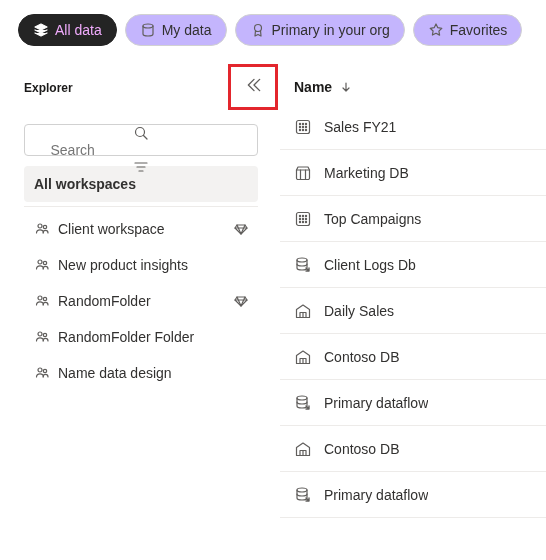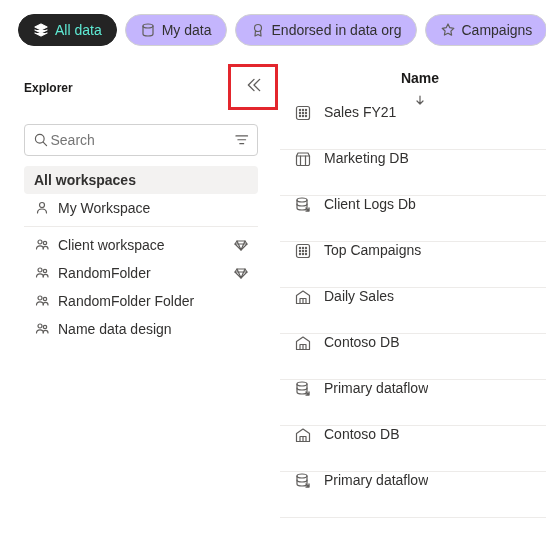--- a/index.html
+++ b/index.html
@@ -27,21 +27,21 @@
     padding: 0 14px;
     border: 1px solid #d1d1d1;
     border-radius: 16px;
     background: #c4b5fd;
     cursor: pointer;
     white-space: nowrap;
   }
   .pill.active {
     background: #242424;
     border-color: #242424;
-    color: #5eead4;
+    color: #f0abfc;
   }
   .pill .ic { width: 16px; height: 16px; display:flex; align-items:center; justify-content:center; }
   .pill .ic svg { width:16px; height:16px; }
   .pill.active svg { stroke:#fff; fill:#fff; }
   .body {
     display: flex;
     height: calc(100% - 56px);
   }
   .left {
     width: 280px;
@@ -80,36 +80,37 @@
   }
   .search-wrap {
     margin-top: 22px;
     margin-right: 22px;
     display: flex;
     align-items: center;
     height: 32px;
     border: 1px solid #d1d1d1;
     border-radius: 4px;
     padding: 0 8px;
+    flex-direction: column;
   }
   .search-wrap input {
     flex: 1;
     border: none;
     outline: none;
     font-size: 14px;
     color: #605e5c;
     background: transparent;
   }
   .search-wrap .s-icon, .search-wrap .f-icon { width:16px; height:16px; display:flex; align-items:center; justify-content:center; }
   .ws-list { margin-top: 10px; margin-right: 22px; }
   .ws-item {
     display: flex;
     align-items: center;
     gap: 8px;
-    height: 28px;
+    height: 36px;
     padding: 0 10px;
     border-radius: 4px;
     cursor: pointer;
   }
   .ws-item.header {
     background: #f3f2f1;
     font-weight: 600;
   }
   .ws-sep { border-top:1px solid #edebe9; margin: 4px 0; }
   .ws-item .ws-icon { width:16px; height:16px; display:flex; align-items:center; justify-content:center; flex-shrink:0; }
@@ -121,26 +122,26 @@
     min-width: 0;
   }
   .col-header {
     display: flex;
     align-items: center;
     gap: 8px;
     height: 34px;
     padding-left: 14px;
     font-weight: 600;
     color:#1b1a19;
-    flex-direction:column;
   }
   .arrow-down { width:12px; height:12px; display:flex; align-items:center; justify-content:center; }
   .data-list { }
   .data-row {
     display: flex;
+    align-items: center;
     gap: 12px;
     height: 46px;
     padding-left: 14px;
     border-bottom: 1px solid #edebe9;
     cursor: pointer;
   }
   .data-row .d-icon { width:18px; height:18px; display:flex; align-items:center; justify-content:center; flex-shrink:0; }
   .data-row .d-label { white-space:nowrap; overflow:hidden; text-overflow:ellipsis; }
   svg { stroke:#605e5c; fill:none; stroke-width:1.2; stroke-linecap:round; stroke-linejoin:round; }
 </style>
@@ -166,29 +167,29 @@
     </span>
     <span>My data</span>
   </div>
   <div class="pill">
     <span class="ic">
       <svg viewBox="0 0 16 16">
           <circle cx="8" cy="6" r="3.5"></circle>
           <path d="M5.5 8.5 5 14l3-1.5L11 14l-.5-5.5"></path>
         </svg>
     </span>
-    <span>Endorsed in data org</span>
+    <span>Primary in your org</span>
   </div>
   <div class="pill">
     <span class="ic">
       <svg viewBox="0 0 16 16">
           <path d="M8 2l1.8 3.7 4 .6-2.9 2.8.7 4L8 11.2 4.4 13l.7-4L2.2 6.3l4-.6z"></path>
         </svg>
     </span>
-    <span>Campaigns</span>
+    <span>Favorites</span>
   </div>
 </div>
 
 <div class="body">
 
   <div class="left">
     <div class="explorer-header">
       <div class="explorer-title">Explorer</div>
       <div class="collapse-btn">
         <span>
@@ -213,45 +214,46 @@
             <path d="M2 4h12M4 8h8M6 12h4"></path>
           </svg>
       </span>
     </div>
 
     <div class="ws-list">
       <div class="ws-item header">
         <span class="ws-label">All workspaces</span>
       </div>
       <div id="ws-items">
-          <div class="ws-item">
-            <span class="ws-icon">
-              <svg viewBox="0 0 16 16">
-                <circle cx="8" cy="5" r="2.5"></circle>
-                <path d="M3.5 13c0-2.5 2-4 4.5-4s4.5 1.5 4.5 4"></path>
-              </svg>
-            </span>
-            <span class="ws-label">My Workspace</span>
-          </div>
           <div class="ws-sep"></div>
           <div class="ws-item">
             <span class="ws-icon">
               <svg viewBox="0 0 16 16">
                 <circle cx="6" cy="5" r="2"></circle>
                 <circle cx="11" cy="6" r="1.7"></circle>
                 <path d="M2.5 12c0-2 1.6-3.2 3.5-3.2s3.5 1.2 3.5 3.2M9 12c0-1.6 1.2-2.6 2.5-2.6s2.5 1 2.5 2.6"></path>
               </svg>
             </span>
             <span class="ws-label">Client workspace</span>
             <span class="ws-endorse">
               <svg viewBox="0 0 14 14">
                 <path d="M3 3h8l2 3-6 6-6-6z"></path>
                 <path d="M3 3l4 9M11 3 7 12M1 6h12"></path>
               </svg>
             </span>
+          </div>
+          <div class="ws-item">
+            <span class="ws-icon">
+              <svg viewBox="0 0 16 16">
+                <circle cx="6" cy="5" r="2"></circle>
+                <circle cx="11" cy="6" r="1.7"></circle>
+                <path d="M2.5 12c0-2 1.6-3.2 3.5-3.2s3.5 1.2 3.5 3.2M9 12c0-1.6 1.2-2.6 2.5-2.6s2.5 1 2.5 2.6"></path>
+              </svg>
+            </span>
+            <span class="ws-label">New product insights</span>
           </div>
           <div class="ws-item">
             <span class="ws-icon">
               <svg viewBox="0 0 16 16">
                 <circle cx="6" cy="5" r="2"></circle>
                 <circle cx="11" cy="6" r="1.7"></circle>
                 <path d="M2.5 12c0-2 1.6-3.2 3.5-3.2s3.5 1.2 3.5 3.2M9 12c0-1.6 1.2-2.6 2.5-2.6s2.5 1 2.5 2.6"></path>
               </svg>
             </span>
             <span class="ws-label">RandomFolder</span>
@@ -318,73 +320,53 @@
             <svg viewBox="0 0 18 18">
               <path d="M2.5 6h13v8a1.5 1.5 0 0 1-1.5 1.5H4A1.5 1.5 0 0 1 2.5 14z"></path>
               <path d="M2.5 6 4 3h10l1.5 3M6.5 6v9.5M11.5 6v9.5"></path>
             </svg>
           </span>
           <span class="d-label">Marketing DB</span>
         </div>
         <div class="data-row">
           <span class="d-icon">
             <svg viewBox="0 0 18 18">
-              <ellipse cx="8" cy="4" rx="5" ry="2"></ellipse>
-              <path d="M3 4v8c0 1.1 2.2 2 5 2s5-.9 5-2V4"></path>
-              <path d="M3 8c0 1.1 2.2 2 5 2s5-.9 5-2"></path>
-              <path d="M12 12l3 3M15 12v3h-3" stroke-width="1.4"></path>
-            </svg>
-          </span>
-          <span class="d-label">Client Logs Db</span>
-        </div>
-        <div class="data-row">
-          <span class="d-icon">
-            <svg viewBox="0 0 18 18">
               <rect x="2.5" y="2.5" width="13" height="13" rx="2"></rect>
               <circle cx="6" cy="6" r=".6" fill="#605e5c"></circle>
               <circle cx="9" cy="6" r=".6" fill="#605e5c"></circle>
               <circle cx="12" cy="6" r=".6" fill="#605e5c"></circle>
               <circle cx="6" cy="9" r=".6" fill="#605e5c"></circle>
               <circle cx="9" cy="9" r=".6" fill="#605e5c"></circle>
               <circle cx="12" cy="9" r=".6" fill="#605e5c"></circle>
               <circle cx="6" cy="12" r=".6" fill="#605e5c"></circle>
               <circle cx="9" cy="12" r=".6" fill="#605e5c"></circle>
               <circle cx="12" cy="12" r=".6" fill="#605e5c"></circle>
             </svg>
           </span>
           <span class="d-label">Top Campaigns</span>
         </div>
         <div class="data-row">
           <span class="d-icon">
             <svg viewBox="0 0 18 18">
-              <path d="M2.5 7.5 9 3l6.5 4.5v8h-13z"></path>
-              <path d="M6 15.5v-5h6v5M9 10.5v5"></path>
-            </svg>
-          </span>
-          <span class="d-label">Daily Sales</span>
-        </div>
-        <div class="data-row">
-          <span class="d-icon">
-            <svg viewBox="0 0 18 18">
-              <path d="M2.5 7.5 9 3l6.5 4.5v8h-13z"></path>
-              <path d="M6 15.5v-5h6v5M9 10.5v5"></path>
-            </svg>
-          </span>
-          <span class="d-label">Contoso DB</span>
-        </div>
-        <div class="data-row">
-          <span class="d-icon">
-            <svg viewBox="0 0 18 18">
               <ellipse cx="8" cy="4" rx="5" ry="2"></ellipse>
               <path d="M3 4v8c0 1.1 2.2 2 5 2s5-.9 5-2V4"></path>
               <path d="M3 8c0 1.1 2.2 2 5 2s5-.9 5-2"></path>
               <path d="M12 12l3 3M15 12v3h-3" stroke-width="1.4"></path>
             </svg>
           </span>
-          <span class="d-label">Primary dataflow</span>
+          <span class="d-label">Client Logs Db</span>
+        </div>
+        <div class="data-row">
+          <span class="d-icon">
+            <svg viewBox="0 0 18 18">
+              <path d="M2.5 7.5 9 3l6.5 4.5v8h-13z"></path>
+              <path d="M6 15.5v-5h6v5M9 10.5v5"></path>
+            </svg>
+          </span>
+          <span class="d-label">Daily Sales</span>
         </div>
         <div class="data-row">
           <span class="d-icon">
             <svg viewBox="0 0 18 18">
               <path d="M2.5 7.5 9 3l6.5 4.5v8h-13z"></path>
               <path d="M6 15.5v-5h6v5M9 10.5v5"></path>
             </svg>
           </span>
           <span class="d-label">Contoso DB</span>
         </div>
@@ -392,15 +374,35 @@
           <span class="d-icon">
             <svg viewBox="0 0 18 18">
               <ellipse cx="8" cy="4" rx="5" ry="2"></ellipse>
               <path d="M3 4v8c0 1.1 2.2 2 5 2s5-.9 5-2V4"></path>
               <path d="M3 8c0 1.1 2.2 2 5 2s5-.9 5-2"></path>
               <path d="M12 12l3 3M15 12v3h-3" stroke-width="1.4"></path>
             </svg>
           </span>
           <span class="d-label">Primary dataflow</span>
         </div>
+        <div class="data-row">
+          <span class="d-icon">
+            <svg viewBox="0 0 18 18">
+              <path d="M2.5 7.5 9 3l6.5 4.5v8h-13z"></path>
+              <path d="M6 15.5v-5h6v5M9 10.5v5"></path>
+            </svg>
+          </span>
+          <span class="d-label">Contoso DB</span>
+        </div>
+        <div class="data-row">
+          <span class="d-icon">
+            <svg viewBox="0 0 18 18">
+              <ellipse cx="8" cy="4" rx="5" ry="2"></ellipse>
+              <path d="M3 4v8c0 1.1 2.2 2 5 2s5-.9 5-2V4"></path>
+              <path d="M3 8c0 1.1 2.2 2 5 2s5-.9 5-2"></path>
+              <path d="M12 12l3 3M15 12v3h-3" stroke-width="1.4"></path>
+            </svg>
+          </span>
+          <span class="d-label">Primary dataflow</span>
+        </div>
       </div>
   </div>
 </div>
 
 </body></html>

